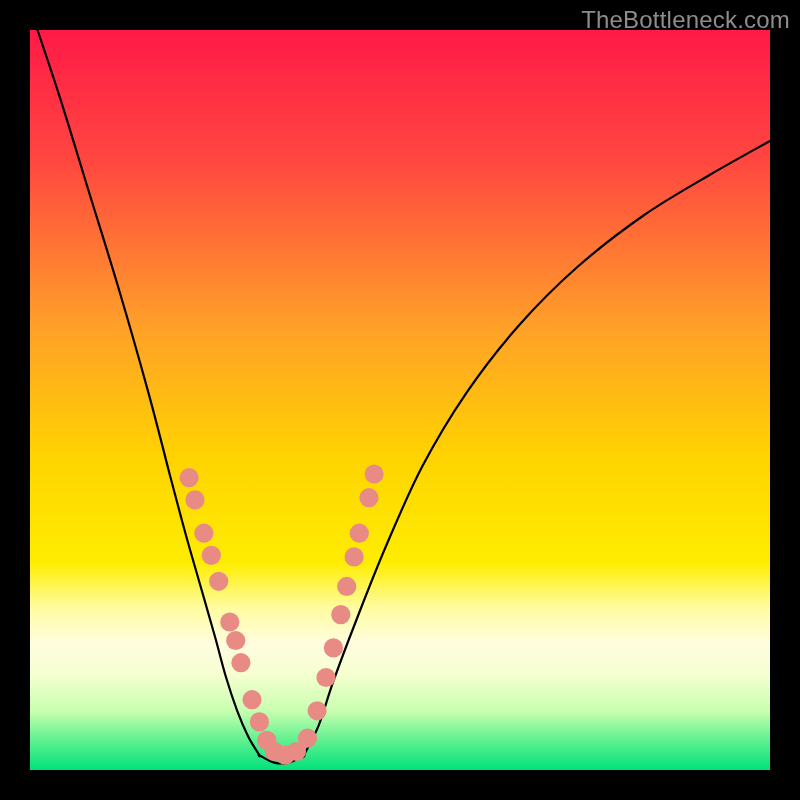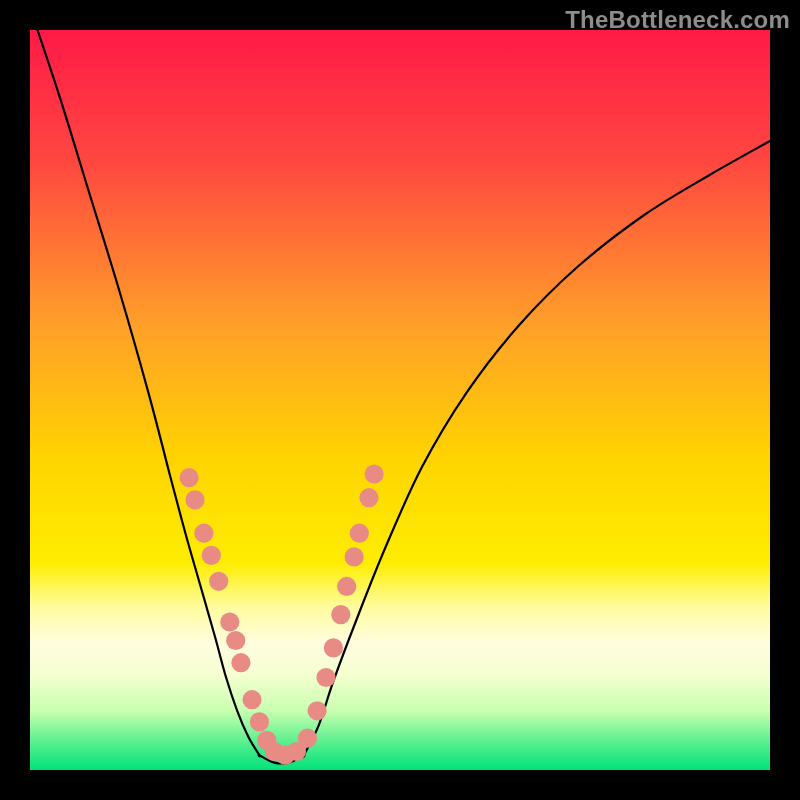--- a/index.html
+++ b/index.html
@@ -31,21 +31,21 @@
     top: 0;
     width: 100%;
     height: 100%;
   }
   .watermark {
     position: absolute;
     top: 6px;
     right: 10px;
     color: #8d8d8d;
     font-size: 24px;
-    font-weight: 700;
+    font-weight: 400;
     letter-spacing: 0.2px;
     user-select: none;
   }
   svg.curve {
     position: absolute;
     left: 0;
     top: 0;
     width: 100%;
     height: 100%;
   }

